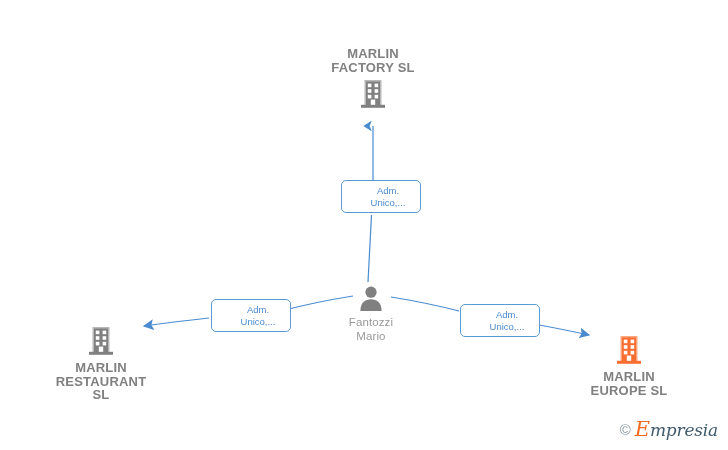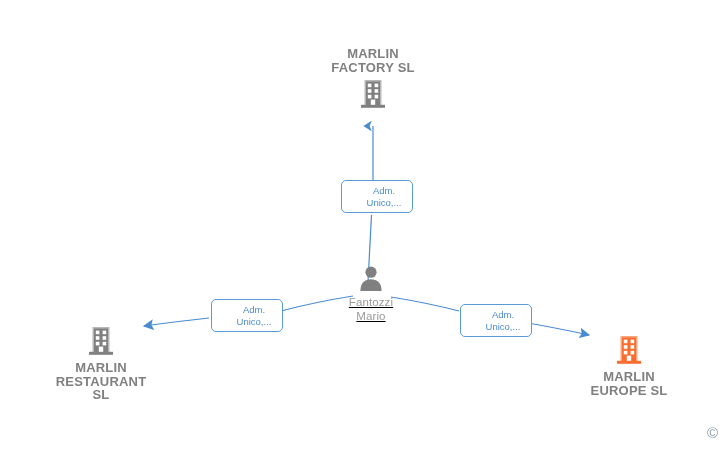--- a/index.html
+++ b/index.html
@@ -62,21 +62,21 @@
     position: absolute;
     box-sizing: border-box;
     border: 1px solid #5b9bd5;
     border-radius: 5px;
     background: #ffffff;
     color: #4a8bd0;
     font-size: 9.5px;
     line-height: 12px;
     text-align: center;
     padding: 4px 2px 3px 16px;
-    width: 72px;
+    width: 80px;
     z-index: 4;
     white-space: pre-line;
   }
 
   
   #watermark {
     position: absolute;
     right: 10px;
     bottom: 10px;
     display: flex;
@@ -154,21 +154,21 @@
         <rect x="8.8" y="11.2" width="3.6" height="3.6" fill="#ffffff"></rect>
         <rect x="15.6" y="11.2" width="3.6" height="3.6" fill="#ffffff"></rect>
         <rect x="8.8" y="16.8" width="3.6" height="3.6" fill="#ffffff"></rect>
         <rect x="15.6" y="16.8" width="3.6" height="3.6" fill="#ffffff"></rect>
         <rect x="11.8" y="21.6" width="4.4" height="5.4" fill="#ffffff"></rect>
         <rect x="2" y="26.8" width="24" height="3" fill="#808080"></rect>
       </svg>
     </div>
   </div>
 
-  <div class="node label-below" style="left:371px; top:265px;text-decoration:underline;">
+  <div class="node label-below" style="left:371px; top:285px;">
     <div class="node-icon">
       <svg width="26" height="26" viewBox="0 0 26 26" xmlns="http://www.w3.org/2000/svg">
         <circle cx="13" cy="7.2" r="5.6" fill="#808080"></circle>
         <path d="M2.4 26 C2.4 17.4 7.1 14.2 13 14.2 C18.9 14.2 23.6 17.4 23.6 26 Z" fill="#808080"></path>
       </svg>
     </div>
     <div class="node-label person">Fantozzi
 Mario</div>
   </div>
 
@@ -206,15 +206,16 @@
         <rect x="11.8" y="21.6" width="4.4" height="5.4" fill="#ffffff"></rect>
         <rect x="2" y="26.8" width="24" height="3" fill="#f96e30"></rect>
       </svg>
     </div>
     <div class="node-label">MARLIN
 EUROPE  SL</div>
   </div>
 
   <div id="watermark">
     <span class="copy">©</span>
+    <span class="brand"><span class="cap">E</span><span>mpresia</span></span>
   </div>
 
 </div>
 
 </body></html>

